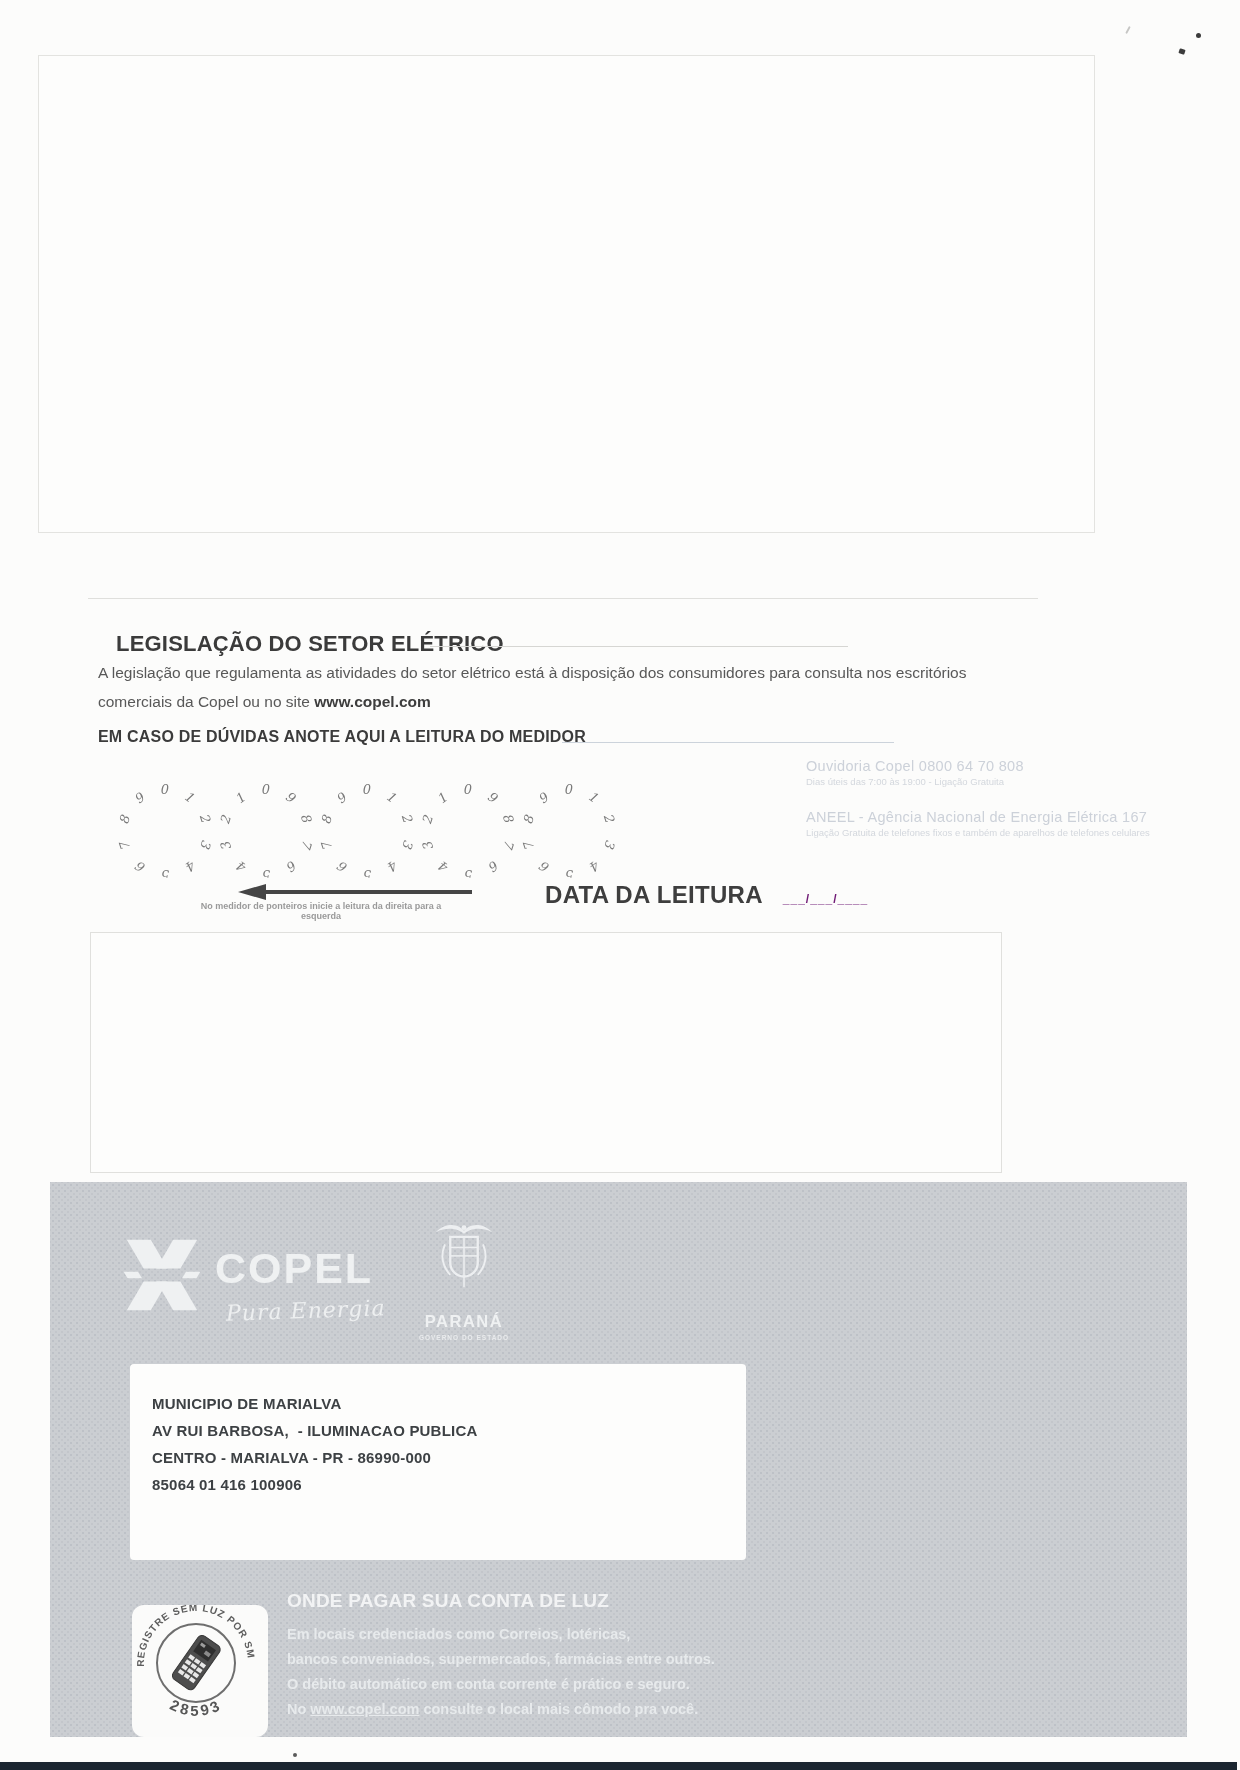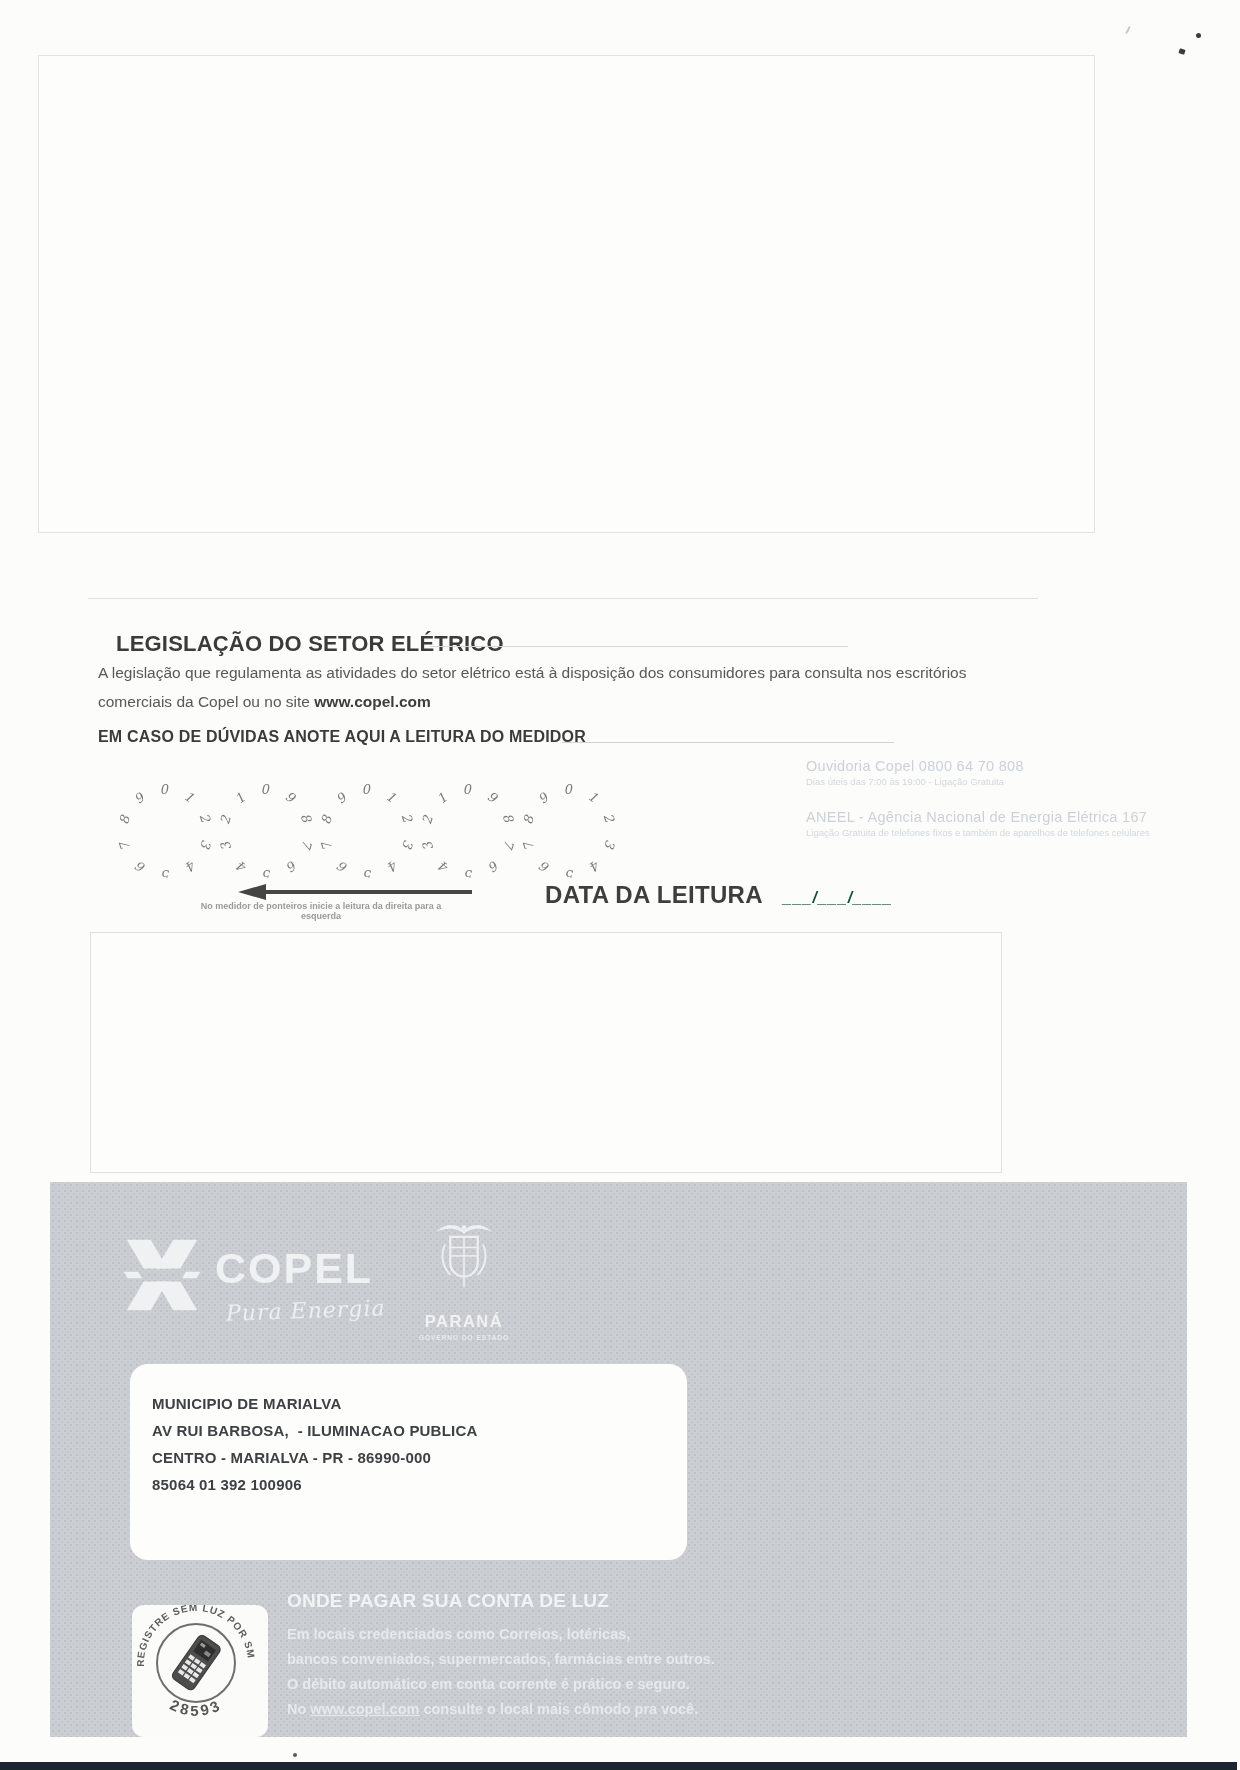--- a/index.html
+++ b/index.html
@@ -39,42 +39,42 @@
   
   .dials { position:absolute; left:115px; top:778px; display:flex; gap:1px; }
   .dials svg { width:100px; height:100px; }
   .dial-digit { font-family:"DejaVu Serif", serif; font-style:italic; font-size:13px; fill:#7a7a7a; text-anchor:middle; }
 
   
   .arrow-svg { position:absolute; left:238px; top:882px; }
   .arrow-caption { position:absolute; left:186px; top:901px; width:270px; font-size:9px; color:#9a9a9a; text-align:center;font-weight:bold; }
   .date-row { position:absolute; left:545px; top:881px; display:flex; align-items:baseline; gap:20px; }
   .date-label { font-size:24px; font-weight:bold; color:#3e3e3e; letter-spacing:.3px; }
-  .date-blanks { font-size:16px; font-weight:bold; color:#14532d; letter-spacing:1px;font-style:italic; }
+  .date-blanks { font-size:12px; font-weight:bold; color:#701a75; letter-spacing:1px; }
 
   
   .envelope { position:absolute; left:50px; top:1182px; width:1137px; height:555px;
     background-color:#cbced2;
     background-image:
       radial-gradient(circle, #bdc1c7 1px, transparent 1.4px),
       radial-gradient(circle, #c3c6cb 1px, transparent 1.4px);
     background-size:6px 6px;
     background-position:0 0, 3px 3px;
   }
   .copel-mark { position:absolute; left:72px; top:56px; }
   .copel-name { position:absolute; left:165px; top:62px; font-size:43px; font-weight:bold;
                 letter-spacing:2px; color:#eff1f2; }
   .copel-tag { position:absolute; left:176px; top:116px; font-family:"DejaVu Serif", serif;
                font-style:italic; font-size:22px; letter-spacing:1px; color:#edeff0; transform:rotate(-2deg); }
   .parana { position:absolute; left:362px; top:38px; width:104px; text-align:center; }
   .parana-name { font-size:16.5px; font-weight:bold; letter-spacing:1.5px; color:#eff1f2; margin-top:4px; }
   .parana-sub { font-size:6.5px; font-weight:bold; letter-spacing:1px; color:#e9ebed; margin-top:3px; }
 
-  .addr-window { position:absolute; left:80px; top:182px; width:557px; height:196px;
-                 background:#fdfdfc; border-radius:18px; padding:26px 9px 0 22px; }
+  .addr-window { position:absolute; left:80px; top:182px; width:616px; height:196px;
+                 background:#fdfdfc; border-radius:4px; padding:26px 9px 0 22px; }
   .addr-line { font-size:15px; font-weight:bold; color:#3d4144; line-height:27px; white-space:pre; letter-spacing:.2px; }
 
   .stamp { position:absolute; left:82px; top:423px; }
 
   .pay { position:absolute; left:237px; top:408px; width:600px; }
   .pay-title { font-size:19px; font-weight:bold; color:#f2f3f4; letter-spacing:.2px; margin-bottom:10px; }
   .pay-line { font-size:14.5px; font-weight:bold; color:#e7eaec; line-height:25px; }
   .pay-line .u { text-decoration:underline; }
 
   .bottom-band { position:absolute; left:0; top:1762px; width:1237px; height:8px; background:#1b2530; }
@@ -210,21 +210,21 @@
         </g>
       </svg>
       <div class="parana-name">PARANÁ</div>
       <div class="parana-sub">GOVERNO DO ESTADO</div>
     </div>
 
     <div class="addr-window">
       <div class="addr-line">MUNICIPIO DE MARIALVA</div>
       <div class="addr-line">AV RUI BARBOSA,  - ILUMINACAO PUBLICA</div>
       <div class="addr-line">CENTRO - MARIALVA - PR - 86990-000</div>
-      <div class="addr-line">85064 01 392 100906</div>
+      <div class="addr-line">85064 01 416 100906</div>
     </div>
 
     <svg class="stamp" width="136" height="132" viewBox="0 0 136 132">
       <rect x="0" y="0" width="136" height="132" rx="12" fill="#fbfbfa"></rect>
       <circle cx="64" cy="58" r="39" fill="none" stroke="#6e6e6e" stroke-width="2"></circle>
       <defs>
         <path id="stamp-top-arc" d="M 12,58 A 52,52 0 1 1 116,58"></path>
         <path id="stamp-bottom-arc" d="M 21,88 A 52,52 0 0 0 107,88"></path>
       </defs>
       <text font-size="10" font-weight="bold" fill="#5d5d5d" letter-spacing="1" font-family="Liberation Sans, sans-serif">

